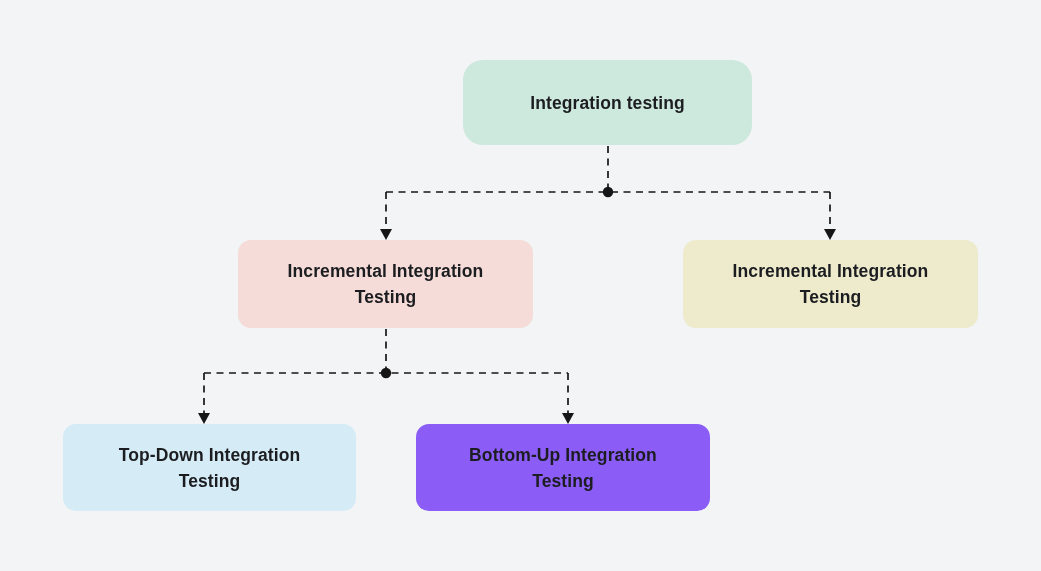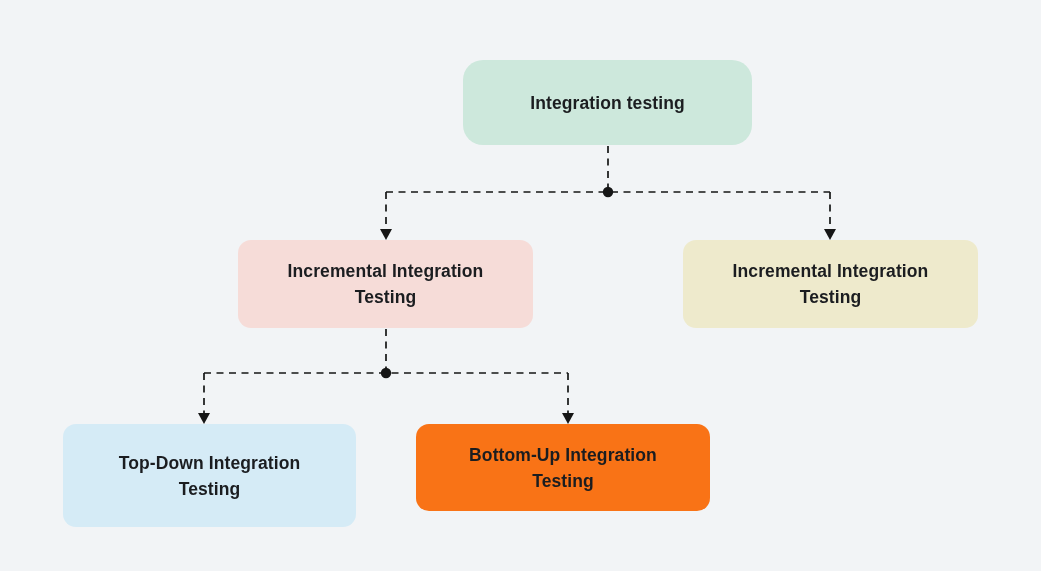--- a/index.html
+++ b/index.html
@@ -24,21 +24,21 @@
     font-size: 17.5px;
     font-weight: 600;
     line-height: 26px;
     color: #1b1d20;
     letter-spacing: 0.1px;
     padding: 8px 32px;
   }
   .node-root        { left: 463px; top: 60px;  width: 289px; height: 85px; border-radius: 20px; }
   .node-inc-left    { left: 238px; top: 240px; width: 295px; height: 88px; }
   .node-inc-right   { left: 683px; top: 240px; width: 295px; height: 88px; }
-  .node-top-down    { left: 63px;  top: 424px; width: 293px; height: 103px; }
+  .node-top-down    { left: 63px;  top: 424px; width: 293px; height: 87px; }
   .node-bottom-up   { left: 416px; top: 424px; width: 294px; height: 87px; }
   .connectors {
     position: absolute;
     left: 0;
     top: 0;
     width: 1041px;
     height: 571px;
     pointer-events: none;
   }
 </style>
@@ -69,14 +69,14 @@
   </svg>
 
   <div class="node node-root" style="background: rgb(205, 232, 220);">Integration testing</div>
 
   <div class="node node-inc-left" style="background: rgb(246, 220, 216);">Incremental Integration Testing</div>
 
   <div class="node node-inc-right" style="background: rgb(238, 234, 204);">Incremental Integration Testing</div>
 
   <div class="node node-top-down" style="background: rgb(213, 235, 246);">Top-Down Integration Testing</div>
 
-  <div class="node node-bottom-up" style="background: #f97316;">Bottom-Up Integration Testing</div>
+  <div class="node node-bottom-up" style="background: #8b5cf6;">Bottom-Up Integration Testing</div>
 </div>
 
 </body></html>

